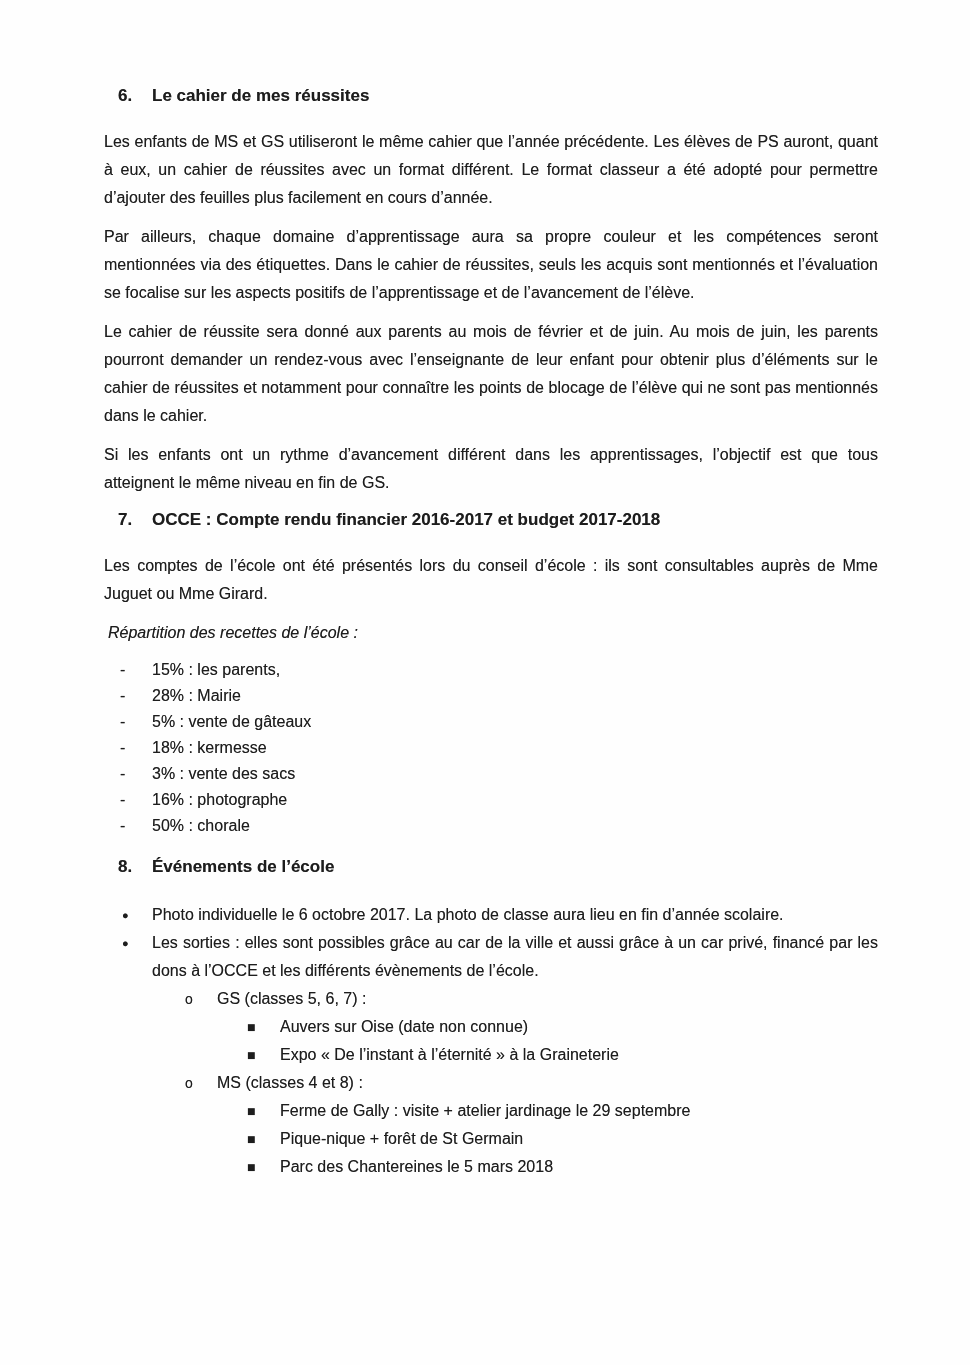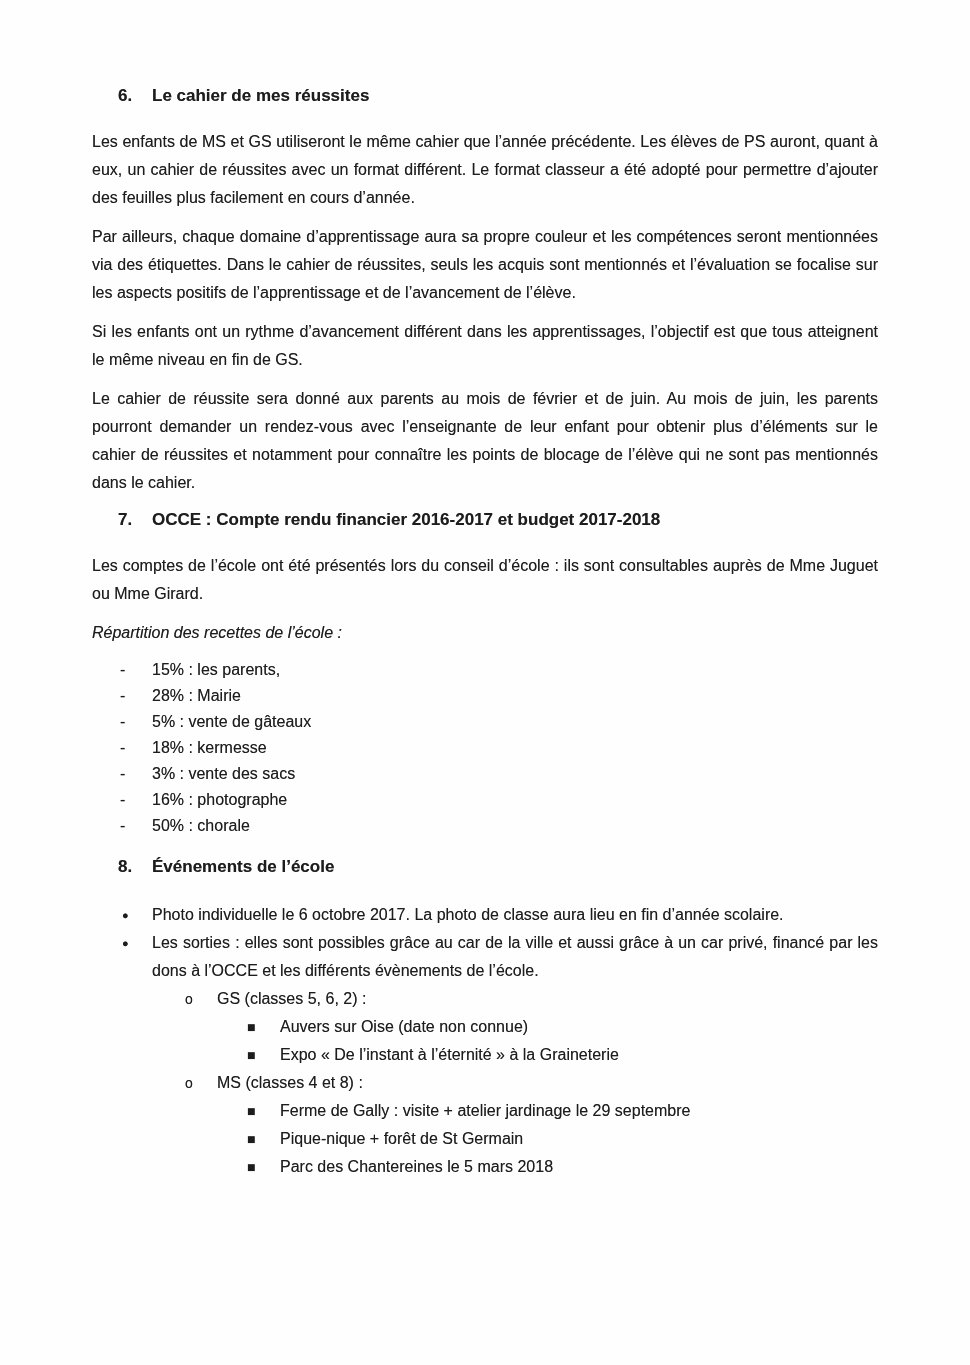--- a/index.html
+++ b/index.html
@@ -35,28 +35,28 @@
     width: 34px;
     flex: 0 0 34px;
   }
   h2.h7 { margin-top: 8px; }
   h2.h8 { margin-top: 4px; margin-bottom: 22px; }
 
   p.body {
     font-size: 16px;
     line-height: 28px;
     text-align: justify;
-    margin: 0 0 11px 0;
+    margin: 0 0 11px 12px;
   }
 
   .repartition {
     font-size: 16px;
     font-style: italic;
     line-height: 28px;
-    margin: 6px 0 10px 0;
+    margin: 6px 0 10px 16px;
   }
 
   .dash-list { margin: 0 0 16px 0; }
   .dash-row {
     display: flex;
     font-size: 16px;
     line-height: 26px;
   }
   .dash-row .dash {
     margin-left: 28px;
@@ -110,22 +110,22 @@
 
 <div class="page">
 
   <h2 class="heading">
     <span class="h-num">6.</span>
     <span>Le cahier de mes réussites</span>
   </h2>
 
   <p class="body">Les enfants de MS et GS utiliseront le même cahier que l’année précédente. Les élèves de PS auront, quant à eux, un cahier de réussites avec un format différent. Le format classeur a été adopté pour permettre d’ajouter des feuilles plus facilement en cours d’année.</p>
   <p class="body">Par ailleurs, chaque domaine d’apprentissage aura sa propre couleur et les compétences seront mentionnées via des étiquettes. Dans le cahier de réussites, seuls les acquis sont mentionnés et l’évaluation se focalise sur les aspects positifs de l’apprentissage et de l’avancement de l’élève.</p>
+  <p class="body">Le cahier de réussite sera donné aux parents au mois de février et de juin. Au mois de juin, les parents pourront demander un rendez-vous avec l’enseignante de leur enfant pour obtenir plus d’éléments sur le cahier de réussites et notamment pour connaître les points de blocage de l’élève qui ne sont pas mentionnés dans le cahier.</p>
   <p class="body">Si les enfants ont un rythme d’avancement différent dans les apprentissages, l’objectif est que tous atteignent le même niveau en fin de GS.</p>
-  <p class="body">Le cahier de réussite sera donné aux parents au mois de février et de juin. Au mois de juin, les parents pourront demander un rendez-vous avec l’enseignante de leur enfant pour obtenir plus d’éléments sur le cahier de réussites et notamment pour connaître les points de blocage de l’élève qui ne sont pas mentionnés dans le cahier.</p>
 
   <h2 class="heading h7">
     <span class="h-num">7.</span>
     <span>OCCE : Compte rendu financier 2016-2017 et budget 2017-2018</span>
   </h2>
 
   <p class="body">Les comptes de l’école ont été présentés lors du conseil d’école : ils sont consultables auprès de Mme Juguet ou Mme Girard.</p>
 
   <p class="repartition">Répartition des recettes de l’école :</p>
 
@@ -173,21 +173,21 @@
       <span class="btext"><b>Photo individuelle</b><span> le 6 octobre 2017. La photo de classe aura lieu en fin d’année scolaire.</span></span>
     </div>
 
     <div class="bullet-row">
       <span class="glyph">●</span>
       <span class="btext"><b>Les sorties</b><span> : elles sont possibles grâce au car de la ville et aussi grâce à un car privé, financé par les dons à l’OCCE et les différents évènements de l’école.</span></span>
     </div>
 
     <div class="circle-row">
       <span class="glyph">o</span>
-      <span>GS (classes 5, 6, 2) :</span>
+      <span>GS (classes 5, 6, 7) :</span>
     </div>
 
     <div class="square-row">
       <span class="glyph">■</span>
       <span>Auvers sur Oise (date non connue)</span>
     </div>
     <div class="square-row">
       <span class="glyph">■</span>
       <span>Expo « De l’instant à l’éternité » à la Graineterie</span>
     </div>

